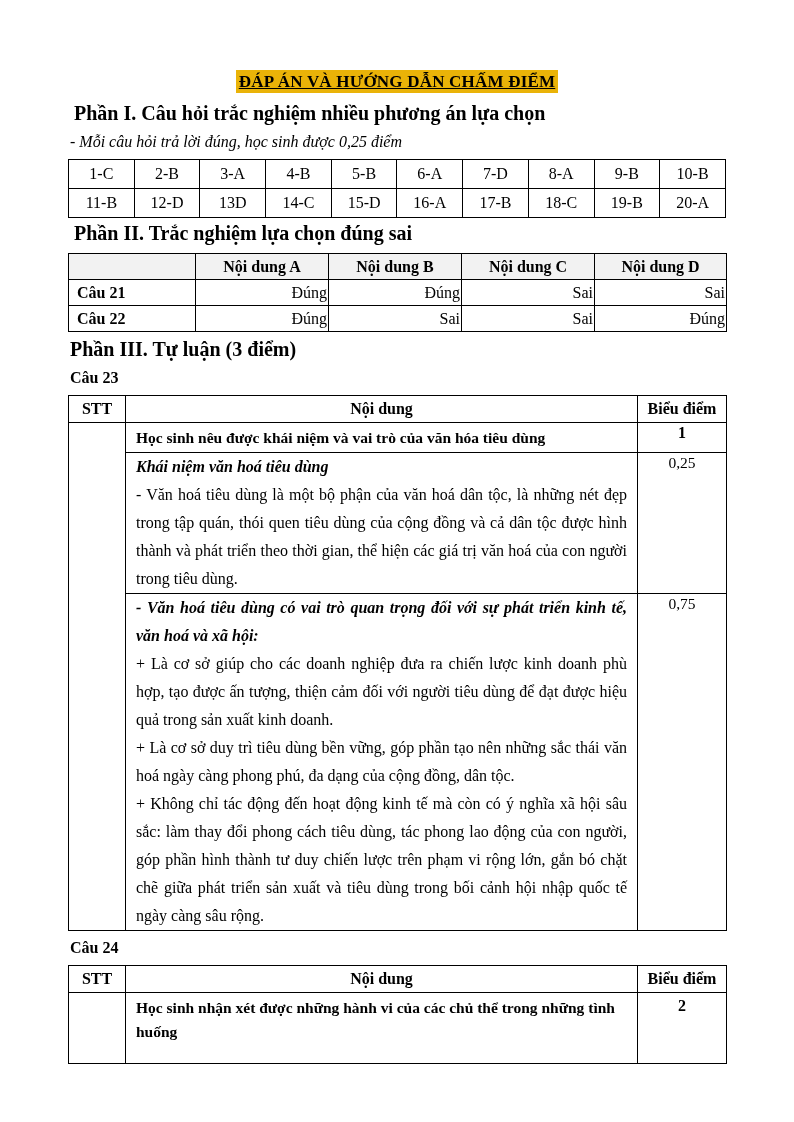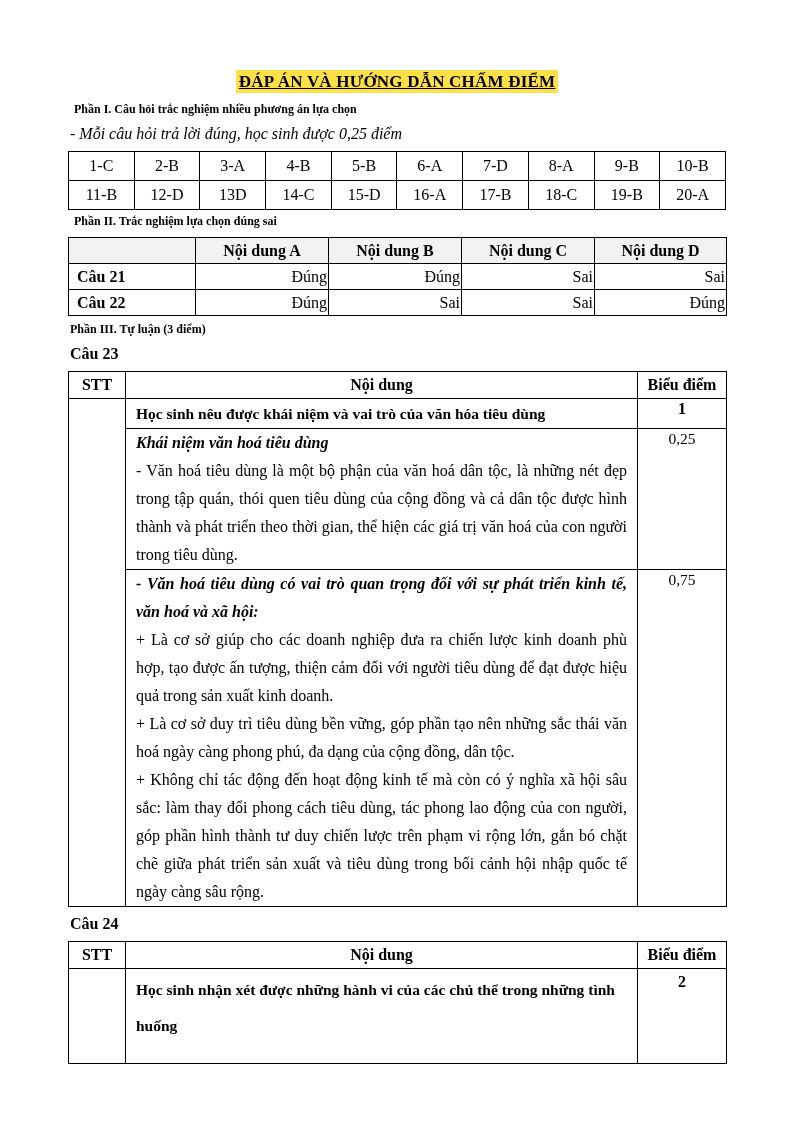--- a/index.html
+++ b/index.html
@@ -16,30 +16,30 @@
     color: #000000;
     overflow: hidden;
     box-sizing: border-box;
     padding: 72px 68px 0 68px;
   }
   .title-line {
     text-align: center;
     margin: 0 0 10px 0;
   }
   .title-highlight {
-    background: #fde047;
+    background: #eab308;
     font-weight: bold;
     text-decoration: underline;
     font-size: 17px;
     padding: 2px 3px;
     letter-spacing: 0.2px;
   }
   .sec-heading {
     font-weight: bold;
-    font-size: 12px;
+    font-size: 20px;
     margin: 6px 0 0 6px;
   }
   .note {
     font-style: italic;
     font-size: 16px;
     margin: 8px 0 8px 2px;
   }
   table {
     border-collapse: collapse;
     table-layout: fixed;
@@ -248,19 +248,19 @@
     <thead>
       <tr>
         <th>STT</th>
         <th>Nội dung</th>
         <th>Biểu điểm</th>
       </tr>
     </thead>
     <tbody>
       <tr>
         <td class="stt-cell"></td>
-        <td class="bold-row" style="line-height:36px; padding-top:3px; padding-bottom:19px;">Học sinh nhận xét được những hành vi của các chủ thể trong những tình huống</td>
+        <td class="bold-row" style="line-height:24px; padding-top:3px; padding-bottom:19px;">Học sinh nhận xét được những hành vi của các chủ thể trong những tình huống</td>
         <td class="score-cell bold" style="padding-top:4px;">2</td>
       </tr>
     </tbody>
   </table>
 
 </div>
 
 </body></html>

